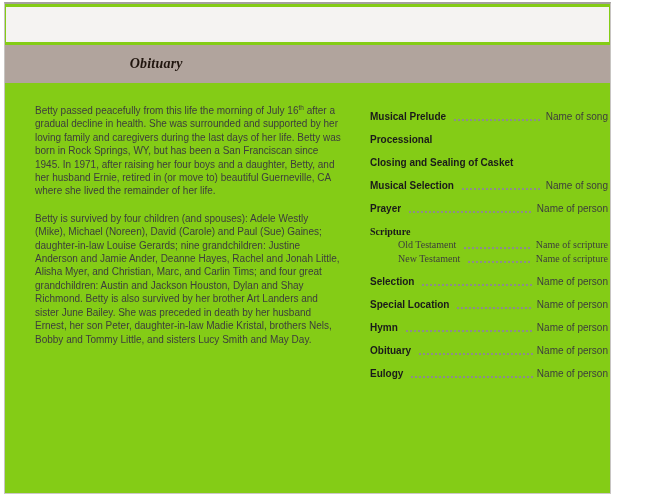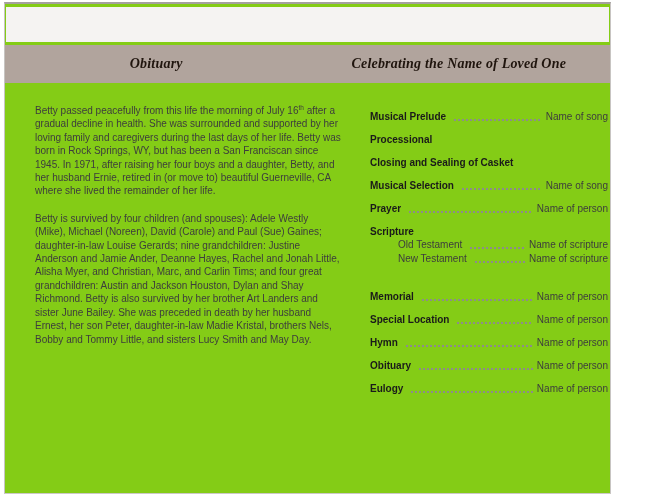--- a/index.html
+++ b/index.html
@@ -59,37 +59,36 @@
   .prog-label { font-weight:bold; color:#1a1a1a; white-space:nowrap; }
   .prog-note { margin-left:4px; white-space:nowrap; }
   .leader {
     flex:1; height:2px; margin:0 4px 2px 7px;
     background-image:radial-gradient(circle, #8c8c8c 0.9px, transparent 1.1px);
     background-size:4px 2px;
     background-repeat:repeat-x;
     background-position:left bottom;
   }
   .prog-value { white-space:nowrap; }
-  .prog-group { margin-bottom:25px; }
+  .prog-group { margin-bottom:10px;font-family:Liberation Serif, serif; }
   .prog-sub {
     display:flex; align-items:flex-end;
     margin-left:28px; line-height:13px; margin-bottom:1px;
   }
   .prog-sublabel { white-space:nowrap; }
 </style>
 </head>
 <body>
 
 <div class="sheet">
 
   <div class="band-light"></div>
 
   <div class="band-taupe">
     <div class="band-half">Obituary</div>
-    <div class="band-half">Celebrating the Name of Loved One</div>
   </div>
 
   <div class="content">
 
     <div class="col-left">
       <p><span>Betty passed peacefully from this life the morning of July 16</span><sup>th</sup><span> after a gradual decline in health.  She was surrounded and supported by her loving family and caregivers during the last days of her life.  Betty was born in Rock Springs, WY, but has been a San Franciscan since 1945.  In 1971, after raising her four boys and a daughter, Betty, and her husband Ernie, retired in (or move to) beautiful Guerneville, CA where she lived the remainder of her life.</span></p>
       <p>Betty is survived by four children (and spouses): Adele Westly (Mike), Michael (Noreen), David (Carole) and Paul (Sue) Gaines;  daughter-in-law Louise Gerards;  nine grandchildren: Justine Anderson and Jamie Ander, Deanne Hayes, Rachel and Jonah Little, Alisha Myer, and Christian, Marc, and Carlin Tims; and four great grandchildren:  Austin and Jackson Houston, Dylan and Shay Richmond.  Betty is also survived by her brother Art Landers and sister June Bailey.  She was preceded in death by her husband Ernest, her son Peter, daughter-in-law Madie Kristal, brothers Nels, Bobby and Tommy Little, and sisters Lucy Smith and May Day.</p>
     </div>
 
     <div class="col-right">
@@ -131,21 +130,21 @@
           <span class="prog-value">Name of scripture</span>
         </div>
         <div class="prog-sub">
           <span class="prog-sublabel">New Testament</span>
           <span class="leader"></span>
           <span class="prog-value">Name of scripture</span>
         </div>
       </div>
 
       <div class="prog-item">
-        <span class="prog-label">Memorial</span>
+        <span class="prog-label">Selection</span>
         <span class="leader"></span>
         <span class="prog-value">Name of person</span>
       </div>
 
       <div class="prog-item">
         <span class="prog-label">Special Location</span>
         <span class="leader"></span>
         <span class="prog-value">Name of person</span>
       </div>
 

